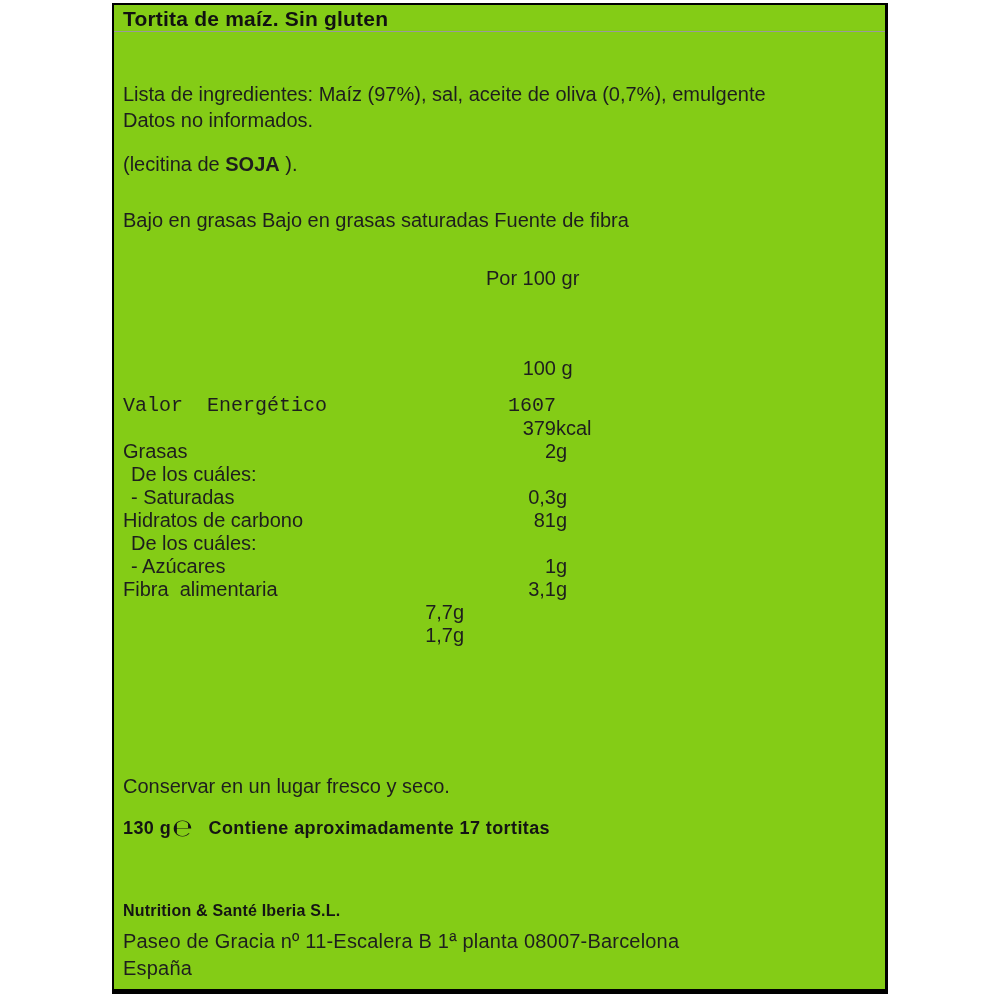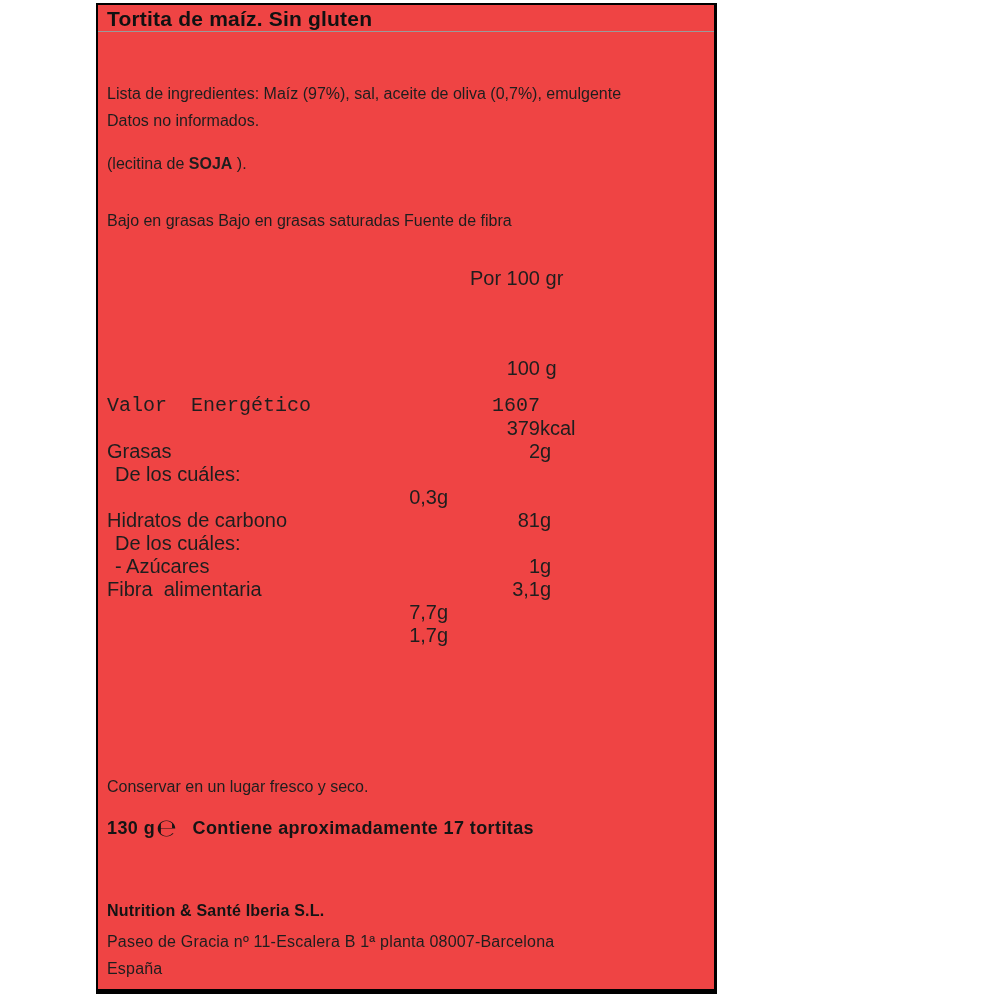--- a/index.html
+++ b/index.html
@@ -13,38 +13,38 @@
   }
   .page {
     position: relative;
     width: 1000px;
     height: 1000px;
     background: #ffffff;
     overflow: hidden;
   }
   .label-box {
     position: absolute;
-    left: 96px;
+    left: 112px;
     top: 3px;
-    width: 621px;
+    width: 776px;
     height: 991px;
     box-sizing: border-box;
     border: 2px solid #000000;
     border-right-width: 3px;
     border-bottom-width: 5px;
-    background: #ef4444;
+    background: #84cc16;
   }
   .content {
     position: relative;
     width: 100%;
     height: 100%;
   }
   .abs { position: absolute; }
   .body-text {
-    font-size: 16px;
+    font-size: 20px;
     line-height: 23px;
     white-space: pre-wrap;
   }
   .product-title {
     left: 9px;
     top: 2px;
     font-size: 21px;
     font-weight: bold;
     color: #111111;
     letter-spacing: 0.2px;
@@ -158,20 +158,21 @@
           <span class="lbl">Grasas</span>
           <span class="num">2</span>
           <span class="unit">g</span>
         </div>
         <div class="nrow">
           <span class="lbl ind">De los cuáles:</span>
           <span class="num"></span>
           <span class="unit"></span>
         </div>
         <div class="nrow">
+          <span class="lbl ind">- Saturadas</span>
           <span class="num">0,3</span>
           <span class="unit">g</span>
         </div>
         <div class="nrow">
           <span class="lbl">Hidratos de carbono</span>
           <span class="num">81</span>
           <span class="unit">g</span>
         </div>
         <div class="nrow">
           <span class="lbl ind">De los cuáles:</span>

